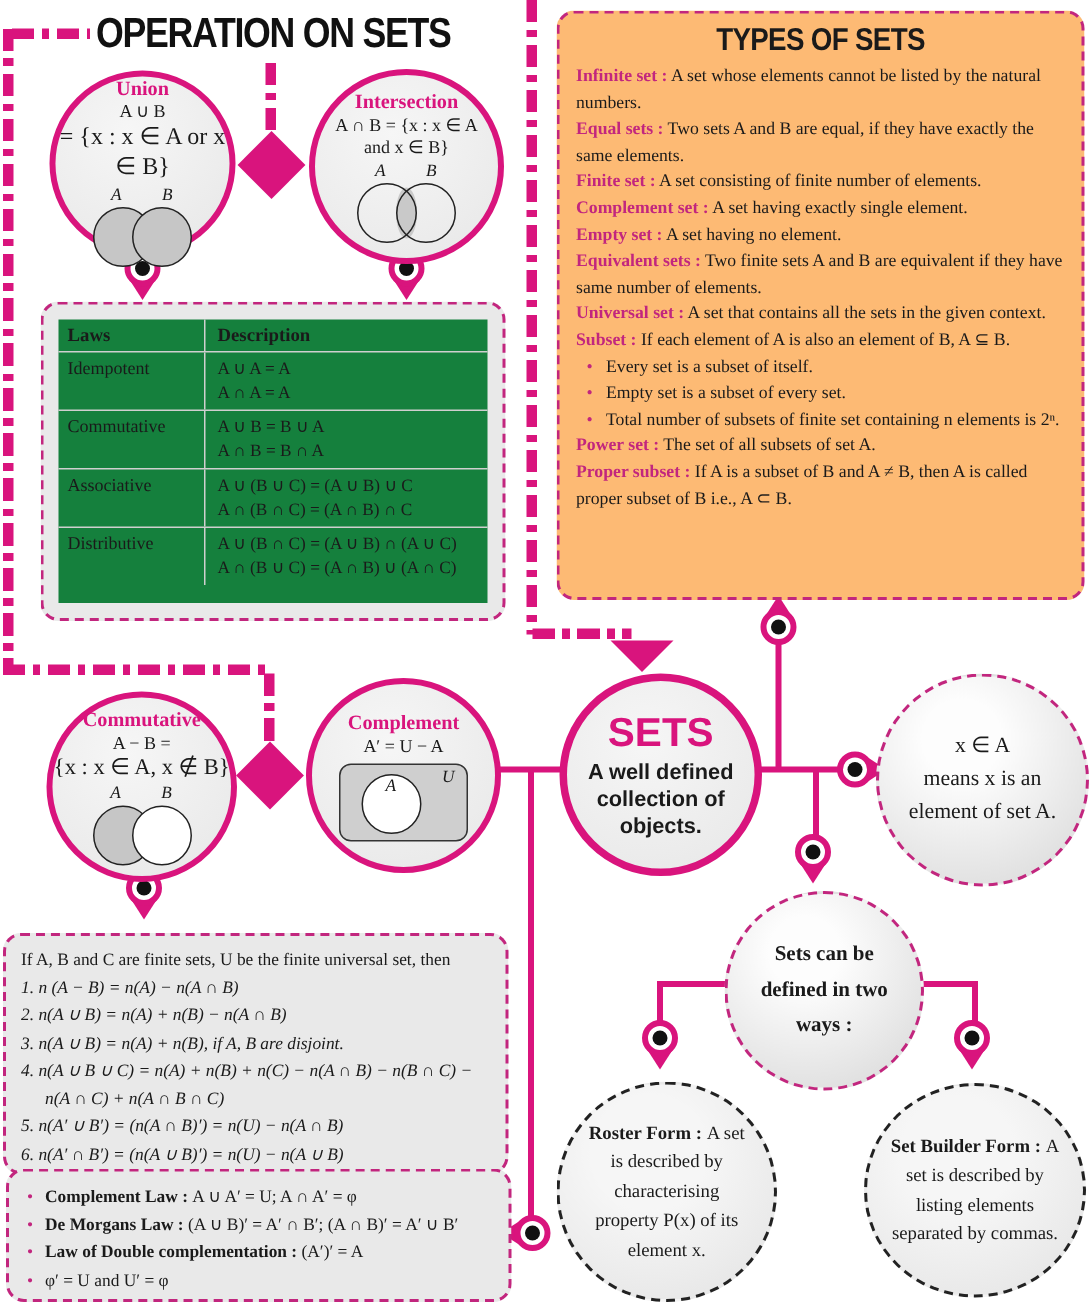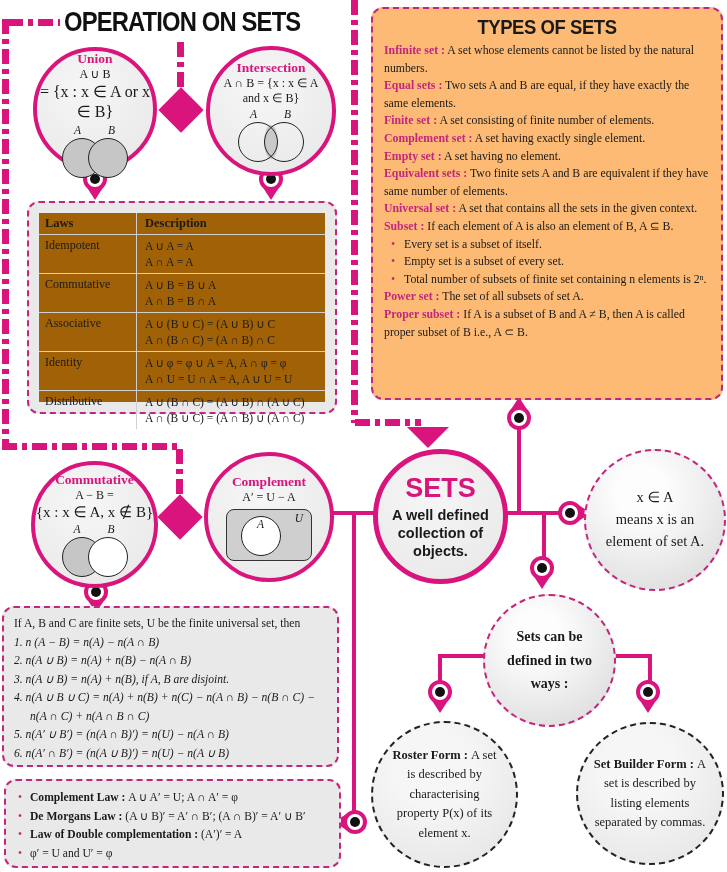--- a/index.html
+++ b/index.html
@@ -48,21 +48,21 @@
   .venn{position:relative;margin-top:4px}
   .vc{position:absolute;border:1.6px solid #222;border-radius:50%}
   .vlabel{position:absolute;font-size:11.5px;font-style:italic;font-family:"Liberation Serif",serif}
   .lens{position:absolute;background:var(--gray);border-radius:50%}
 
   
   .dashbox{position:absolute;border:2px dashed var(--dashpink);border-radius:12px;background:var(--boxgray)}
   .whitebox{position:absolute;border:2px dashed var(--dashpink);border-radius:12px;background:#fdba74}
 
   
-  .laws-table{position:absolute;left:10px;top:10px;right:10px;bottom:10px;background:#a16207;font-size:11.5px}
+  .laws-table{position:absolute;left:10px;top:10px;right:10px;bottom:10px;background:#15803d;font-size:11.5px}
   .laws-table .trow{display:flex;border-bottom:1px solid #cfcfcf}
   .laws-table .trow:last-child{border-bottom:none}
   .laws-table .c1{width:98px;padding:3px 6px;border-right:1px solid #cfcfcf;font-size:12px}
   .laws-table .c2{flex:1;padding:3px 8px}
   .laws-table .hrow .c1,.laws-table .hrow .c2{font-weight:bold;font-style:normal;font-size:12.5px}
   .laws-table .c2 div{line-height:16px}
 
   
   .types-title{font-family:"Liberation Sans",sans-serif;font-weight:900;font-size:21px;text-align:center;letter-spacing:-0.5px;transform:scaleX(0.88);margin:2px 0 3px}
   .types-body{padding:0 11px;font-size:11.8px;line-height:17.6px}
@@ -212,27 +212,20 @@
         <div class="c2 math">
           <div>A ∪ B = B ∪ A</div>
           <div>A ∩ B  = B ∩ A</div>
         </div>
       </div>
       <div class="trow">
         <div class="c1">Associative</div>
         <div class="c2 math">
           <div>A ∪ (B ∪ C) = (A ∪ B) ∪ C</div>
           <div>A ∩ (B ∩ C) = (A ∩ B) ∩ C</div>
-        </div>
-      </div>
-      <div class="trow">
-        <div class="c1">Identity</div>
-        <div class="c2 math">
-          <div>A ∪ φ = φ ∪ A = A, A ∩ φ = φ</div>
-          <div>A ∩ U = U ∩ A = A, A ∪ U = U</div>
         </div>
       </div>
       <div class="trow">
         <div class="c1">Distributive</div>
         <div class="c2 math">
           <div>A ∪ (B ∩ C) = (A ∪ B) ∩ (A ∪ C)</div>
           <div>A ∩ (B ∪ C) = (A ∩ B) ∪ (A ∩ C)</div>
         </div>
       </div>
     </div>
@@ -294,21 +287,21 @@
   </div>
 
   <div class="node blackring" style="left:371px;top:721px;width:147px;height:147px">
     <div class="form-text"><span class="lead">Roster Form : </span><span>A set is described by characterising property P(x) of its element x.</span></div>
   </div>
 
   <div class="node blackring" style="left:576px;top:722px;width:148px;height:143px">
     <div class="form-text"><span class="lead">Set Builder Form : </span><span>A set is described by listing elements separated by commas.</span></div>
   </div>
 
-  <div class="dashbox" style="left:2px;top:606px;width:337px;height:161px">
+  <div class="dashbox" style="left:2px;top:622px;width:337px;height:161px">
     <div class="fx">
       <p>If A, B and C are finite sets, U be the finite universal set, then</p>
       <p class="it">1.  n (A − B) = n(A) − n(A ∩ B)</p>
       <p class="it">2.  n(A ∪ B) = n(A) + n(B) − n(A ∩ B)</p>
       <p class="it">3.  n(A ∪ B) = n(A) + n(B), if A, B are disjoint.</p>
       <p class="it wrapind">4.  n(A ∪ B ∪ C) = n(A) + n(B) + n(C) − n(A ∩ B) − n(B ∩ C) − n(A ∩ C) + n(A ∩ B ∩ C)</p>
       <p class="it">5.  n(A′ ∪ B′) = (n(A ∩ B)′) = n(U) − n(A ∩ B)</p>
       <p class="it">6.  n(A′ ∩ B′) = (n(A ∪ B)′) = n(U) − n(A ∪ B)</p>
     </div>
   </div>

